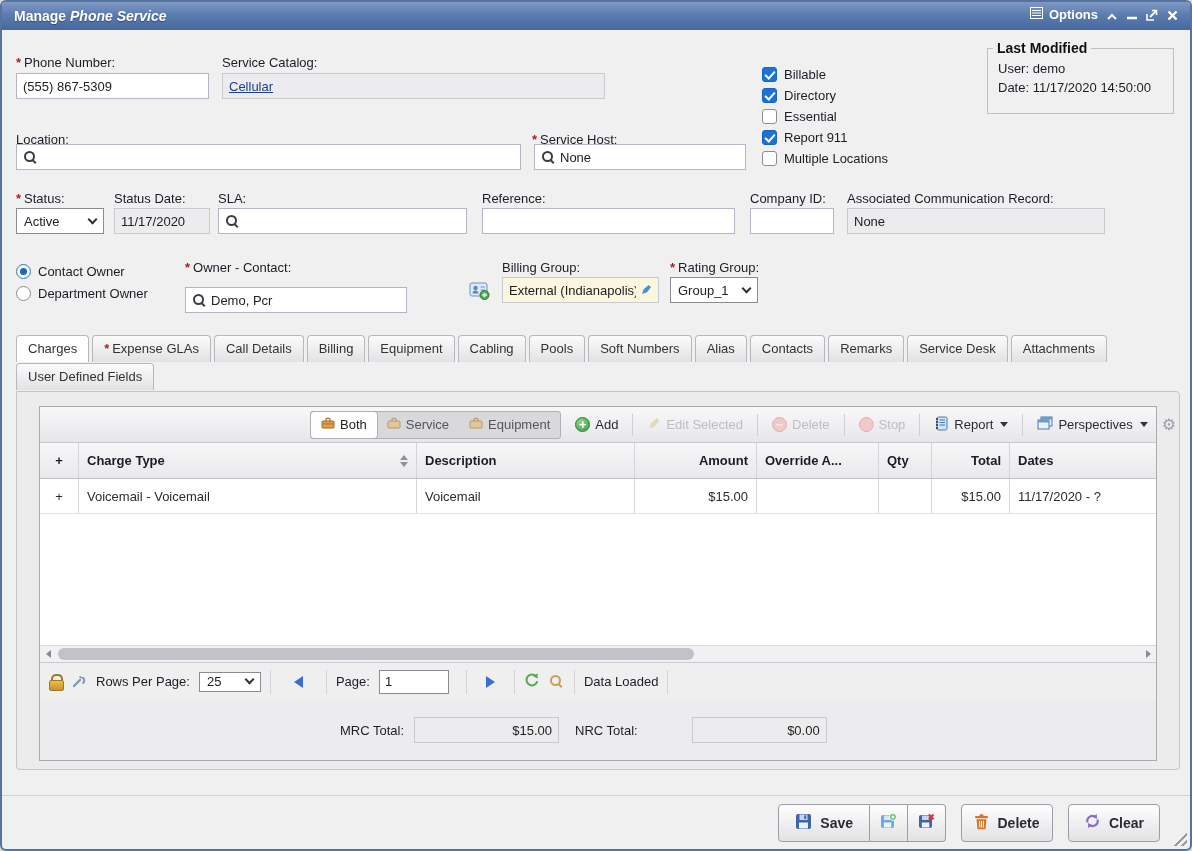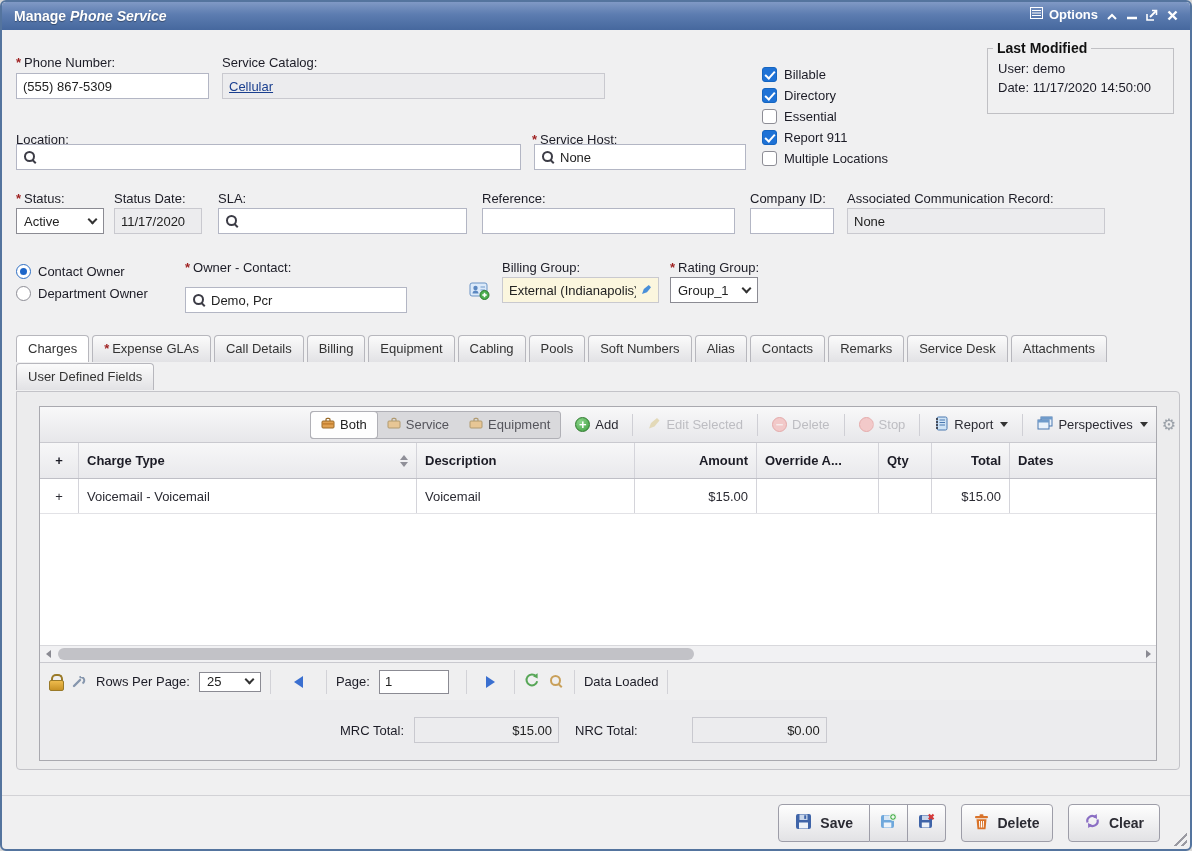--- a/index.html
+++ b/index.html
@@ -241,21 +241,21 @@
   </div>
 
   <div class="abs lbl" style="left:14px; top:189px;">
     <span class="req">*</span><span>Status:</span>
   </div>
   <div class="abs selectbox" style="left:14px; top:206px; width:88px;">
     <span>Active</span>
     <span class="caret-dn"></span>
   </div>
   <div class="abs lbl" style="left:112px; top:189px;">Status Date:</div>
-  <div class="abs field readonly" style="left:112px; top:206px; width:88px;">
+  <div class="abs field readonly" style="left:112px; top:206px; width:96px;">
     <span>11/17/2020</span>
   </div>
   <div class="abs lbl" style="left:216px; top:189px;">SLA:</div>
   <div class="abs field" style="left:216px; top:206px; width:249px;">
     <span class="mag"></span>
     <input value="" style="">
   </div>
   <div class="abs lbl" style="left:480px; top:189px;">Reference:</div>
   <div class="abs field" style="left:480px; top:206px; width:253px;">
     <input value="" style="">
@@ -429,20 +429,21 @@
       </div>
 
       <div class="grow">
         <div class="gc c0">+</div>
         <div class="gc c1">Voicemail - Voicemail</div>
         <div class="gc c2">Voicemail</div>
         <div class="gc c3">$15.00</div>
         <div class="gc c4"></div>
         <div class="gc c5"></div>
         <div class="gc c6">$15.00</div>
+        <div class="gc c7">11/17/2020 - ?</div>
       </div>
 
       <div class="gfiller"></div>
 
       <div class="hscroll">
         <div class="hs-arrow hs-left">
             <i></i>
           </div>
         <div class="hs-thumb"></div>
         <div class="hs-arrow hs-right">

